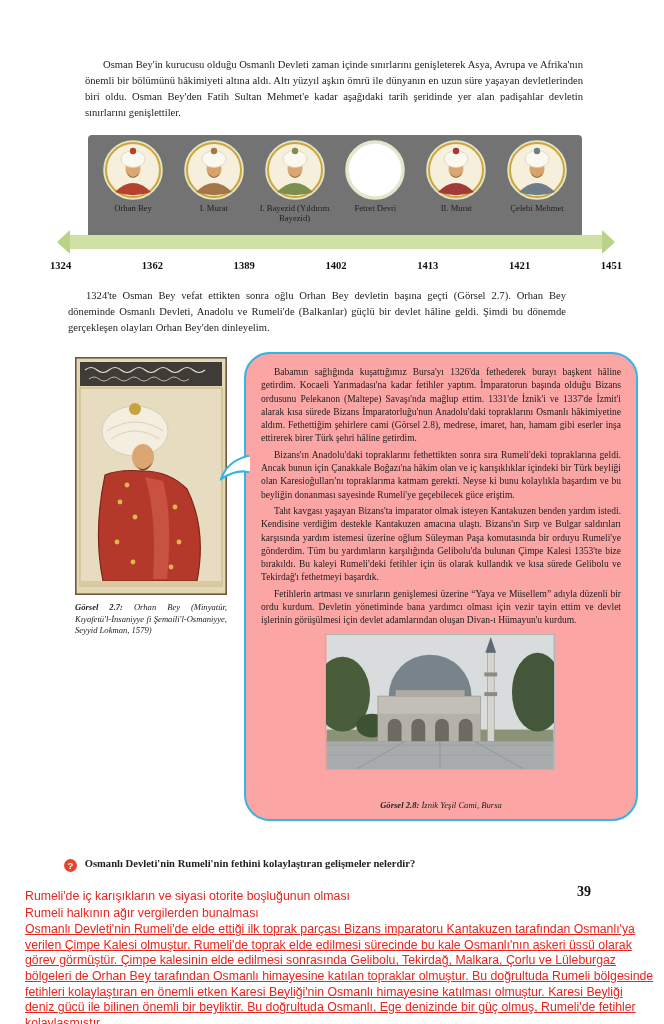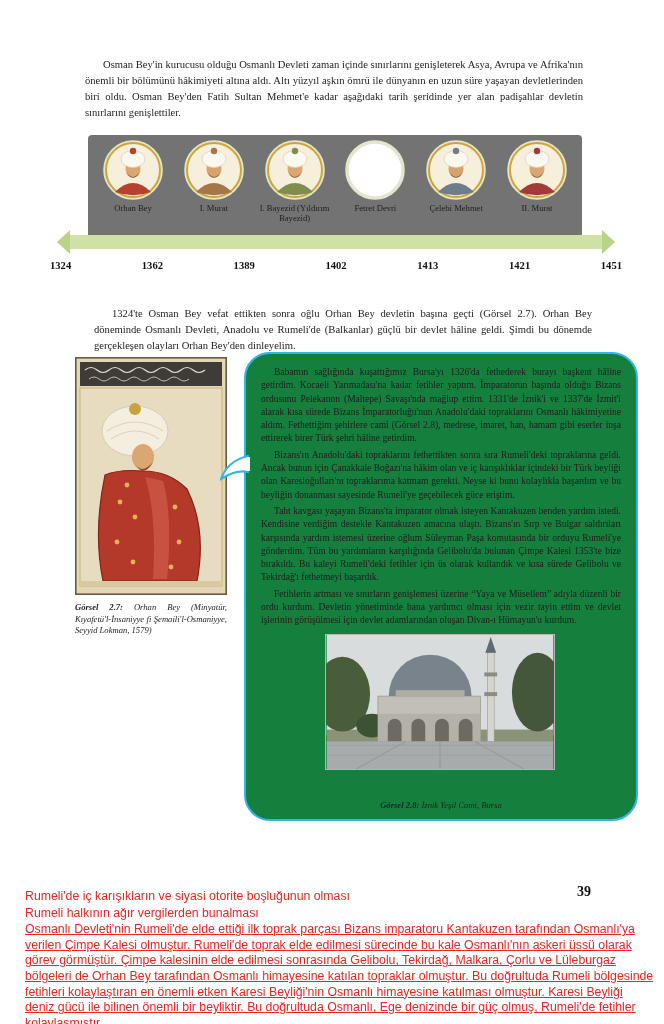--- a/index.html
+++ b/index.html
@@ -3,21 +3,21 @@
 <meta charset="utf-8">
 <style>
   * { margin:0; padding:0; box-sizing:border-box; }
   html,body { background:#ffffff; }
   body { width:664px; height:1024px; position:relative; font-family:"Liberation Serif", serif; color:#1c1c1c; }
   .page { position:relative; width:664px; height:1024px; overflow:hidden; background:#ffffff; }
 
   .para { text-align:justify; font-size:10.6px; line-height:1.5; color:#1c1c1c; }
   .indent { text-indent:18px; }
   .intro { position:absolute; left:85px; top:57px; width:498px; }
-  .p2 { position:absolute; left:94px; top:288px; width:498px;margin-top:18px; }
+  .p2 { position:absolute; left:68px; top:288px; width:498px; }
 
   
   .timeline-band { position:absolute; left:88px; top:135px; width:494px; height:103px;
     background:#737373; border-radius:4px; display:flex; justify-content:space-between;
     padding:5px 6px 2px; }
   .ruler { width:78px; display:flex; flex-direction:column; align-items:center; }
   .medallion { width:60px; height:60px; display:block; }
   .ruler-name { font-size:8.6px; text-align:center; margin-top:4px; line-height:1.15; color:#222; }
 
   .arrow { position:absolute; left:70px; top:235px; width:532px; height:14px; background:#cfe1a5; }
@@ -29,21 +29,21 @@
   .dates { position:absolute; left:50px; top:260px; width:572px; display:flex;
     justify-content:space-between; font-weight:bold; font-size:10.6px; color:#111;align-items:flex-end; }
 
   
   .miniature { position:absolute; left:75px; top:357px; width:152px; }
   .miniature svg { display:block; }
   .mini-caption { margin-top:7px; font-size:8.6px; font-style:italic; line-height:1.35; text-align:justify; color:#222; }
   .mini-caption b { font-weight:bold; }
 
   
-  .bubble { position:absolute; left:244px; top:352px; width:394px; background:#15803d;
+  .bubble { position:absolute; left:244px; top:352px; width:394px; background:#fca5a5;
     border:2.5px solid #35b4e5; border-radius:26px; padding:12px 15px 9px; }
   .bpara { text-align:justify; font-size:9.5px; line-height:1.4; text-indent:13px; margin-bottom:3px; color:#1c1c1c; }
   .tail { position:absolute; left:-26px; top:98px; width:30px; height:30px; }
   .photo-wrap { width:232px; margin:6px auto 3px; }
   .photo-wrap svg { display:block; border:1px solid #b5b5b5; }
   .photo-caption { text-align:center; font-size:8.6px; font-style:italic; color:#222;margin-top:30px; }
   .photo-caption b { font-weight:bold; }
 
   
   .question { position:absolute; left:64px; top:858px; width:522px; font-size:10.6px; font-weight:bold; color:#222; }
@@ -107,39 +107,39 @@
       <svg class="medallion" viewBox="0 0 60 60">
         <circle cx="30" cy="30" r="28.5" fill="#ffffff" stroke="#e2e7c4" stroke-width="2.6"></circle>
         <circle cx="30" cy="30" r="27" fill="none" stroke="#e8e3d2" stroke-width="1.6"></circle>
       </svg>
       <div class="ruler-name">Fetret Devri</div>
     </div>
     <div class="ruler">
       <svg class="medallion" viewBox="0 0 60 60">
         <circle cx="30" cy="30" r="28.5" fill="#f6efdb" stroke="#e2e7c4" stroke-width="2.6"></circle>
         <circle cx="30" cy="30" r="27" fill="none" stroke="#cfa43e" stroke-width="2"></circle>
+        <path d="M12 52 Q30 34 48 52 Q30 58.5 12 52 Z" fill="#a33a3a"></path>
+        <ellipse cx="30" cy="29" rx="7.5" ry="9" fill="#dba671"></ellipse>
+        <path d="M23 32 Q30 43 37 32 Q33 37 30 37 Q27 37 23 32" fill="#5d4027"></path>
+        <ellipse cx="30" cy="19" rx="12" ry="8.5" fill="#fbf8ef" stroke="#d9d2be" stroke-width="0.8"></ellipse>
+        <circle cx="30" cy="11" r="3.2" fill="#a33a3a"></circle>
+      </svg>
+      <div class="ruler-name">II. Murat</div>
+    </div>
+    <div class="ruler">
+      <svg class="medallion" viewBox="0 0 60 60">
+        <circle cx="30" cy="30" r="28.5" fill="#f6efdb" stroke="#e2e7c4" stroke-width="2.6"></circle>
+        <circle cx="30" cy="30" r="27" fill="none" stroke="#cfa43e" stroke-width="2"></circle>
         <path d="M12 52 Q30 34 48 52 Q30 58.5 12 52 Z" fill="#6d7d8a"></path>
         <ellipse cx="30" cy="29" rx="7.5" ry="9" fill="#d8a26c"></ellipse>
         <path d="M23 32 Q30 43 37 32 Q33 37 30 37 Q27 37 23 32" fill="#5d4027"></path>
         <ellipse cx="30" cy="19" rx="12" ry="8.5" fill="#fbf8ef" stroke="#d9d2be" stroke-width="0.8"></ellipse>
         <circle cx="30" cy="11" r="3.2" fill="#6d7d8a"></circle>
       </svg>
       <div class="ruler-name">Çelebi Mehmet</div>
-    </div>
-    <div class="ruler">
-      <svg class="medallion" viewBox="0 0 60 60">
-        <circle cx="30" cy="30" r="28.5" fill="#f6efdb" stroke="#e2e7c4" stroke-width="2.6"></circle>
-        <circle cx="30" cy="30" r="27" fill="none" stroke="#cfa43e" stroke-width="2"></circle>
-        <path d="M12 52 Q30 34 48 52 Q30 58.5 12 52 Z" fill="#a33a3a"></path>
-        <ellipse cx="30" cy="29" rx="7.5" ry="9" fill="#dba671"></ellipse>
-        <path d="M23 32 Q30 43 37 32 Q33 37 30 37 Q27 37 23 32" fill="#5d4027"></path>
-        <ellipse cx="30" cy="19" rx="12" ry="8.5" fill="#fbf8ef" stroke="#d9d2be" stroke-width="0.8"></ellipse>
-        <circle cx="30" cy="11" r="3.2" fill="#a33a3a"></circle>
-      </svg>
-      <div class="ruler-name">II. Murat</div>
     </div>
   </div>
 
   <div class="arrow"></div>
 
   <div class="dates">
     <span>1324</span>
     <span>1362</span>
     <span>1389</span>
     <span>1402</span>
@@ -212,20 +212,24 @@
         <rect x="0" y="108" width="230" height="28" fill="#a7abac"></rect>
         <path d="M30 136 L80 108 M115 136 L115 108 M200 136 L150 108" stroke="#90959a" stroke-width="1" fill="none"></path>
         <path d="M0 112 H230 M0 122 H230" stroke="#989da0" stroke-width="0.7" fill="none"></path>
       </svg>
     </div>
     <div class="photo-caption">
       <b>Görsel 2.8:</b><span> İznik Yeşil Cami, Bursa</span>
     </div>
   </div>
 
+  <div class="question">
+    <span class="q-icon">?</span>
+    <span class="q-text">Osmanlı Devleti'nin Rumeli'nin fethini kolaylaştıran gelişmeler nelerdir?</span>
+  </div>
 
   <div class="page-num">39</div>
 
   <div class="notes">
     <p class="note-line">Rumeli'de iç karışıkların ve siyasi otorite boşluğunun olması</p>
     <p class="note-line">Rumeli halkının ağır vergilerden bunalması</p>
     <p class="note-para">Osmanlı Devleti'nin Rumeli'de elde ettiği ilk toprak parçası Bizans imparatoru Kantakuzen tarafından Osmanlı'ya verilen Çimpe Kalesi olmuştur. Rumeli'de toprak elde edilmesi sürecinde bu kale Osmanlı'nın askeri üssü olarak görev görmüştür. Çimpe kalesinin elde edilmesi sonrasında Gelibolu, Tekirdağ, Malkara, Çorlu ve Lüleburgaz bölgeleri de Orhan Bey tarafından Osmanlı himayesine katılan topraklar olmuştur. Bu doğrultuda Rumeli bölgesinde fetihleri kolaylaştıran en önemli etken Karesi Beyliği'nin Osmanlı himayesine katılması olmuştur. Karesi Beyliği deniz gücü ile bilinen önemli bir beyliktir. Bu doğrultuda Osmanlı, Ege denizinde bir güç olmuş, Rumeli'de fetihler kolaylaşmıştır.</p>
   </div>
 
 </div>

